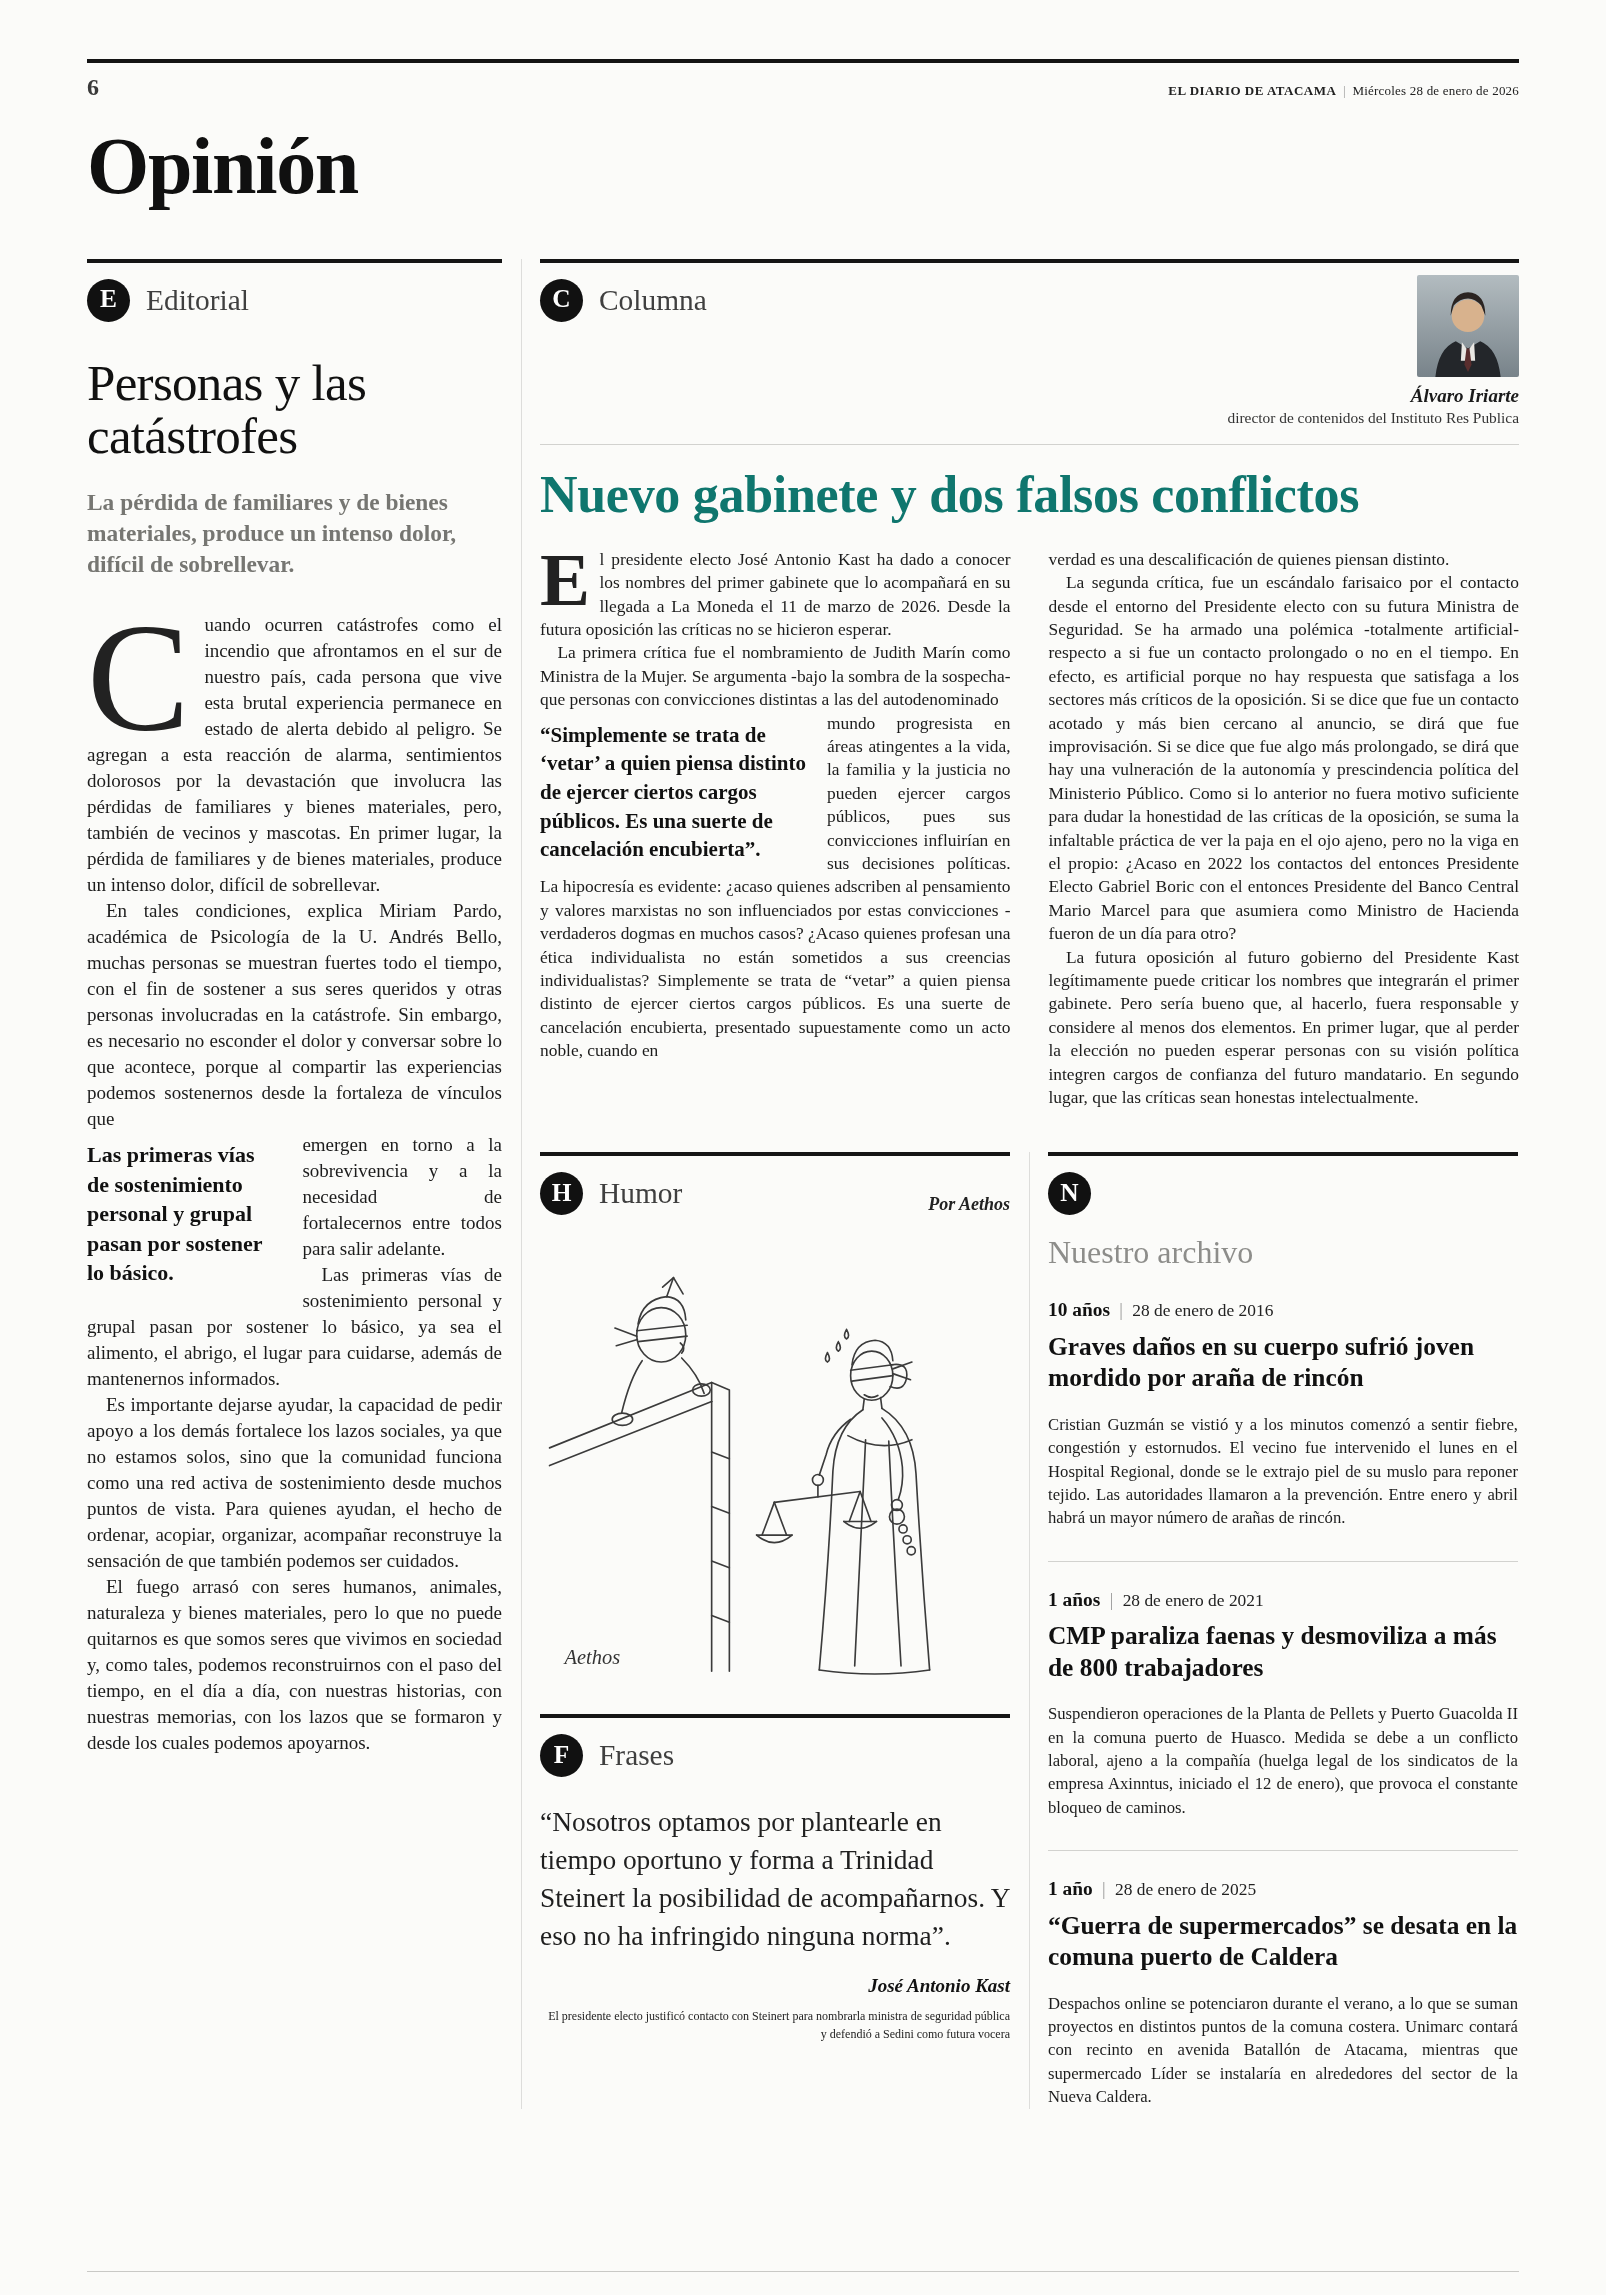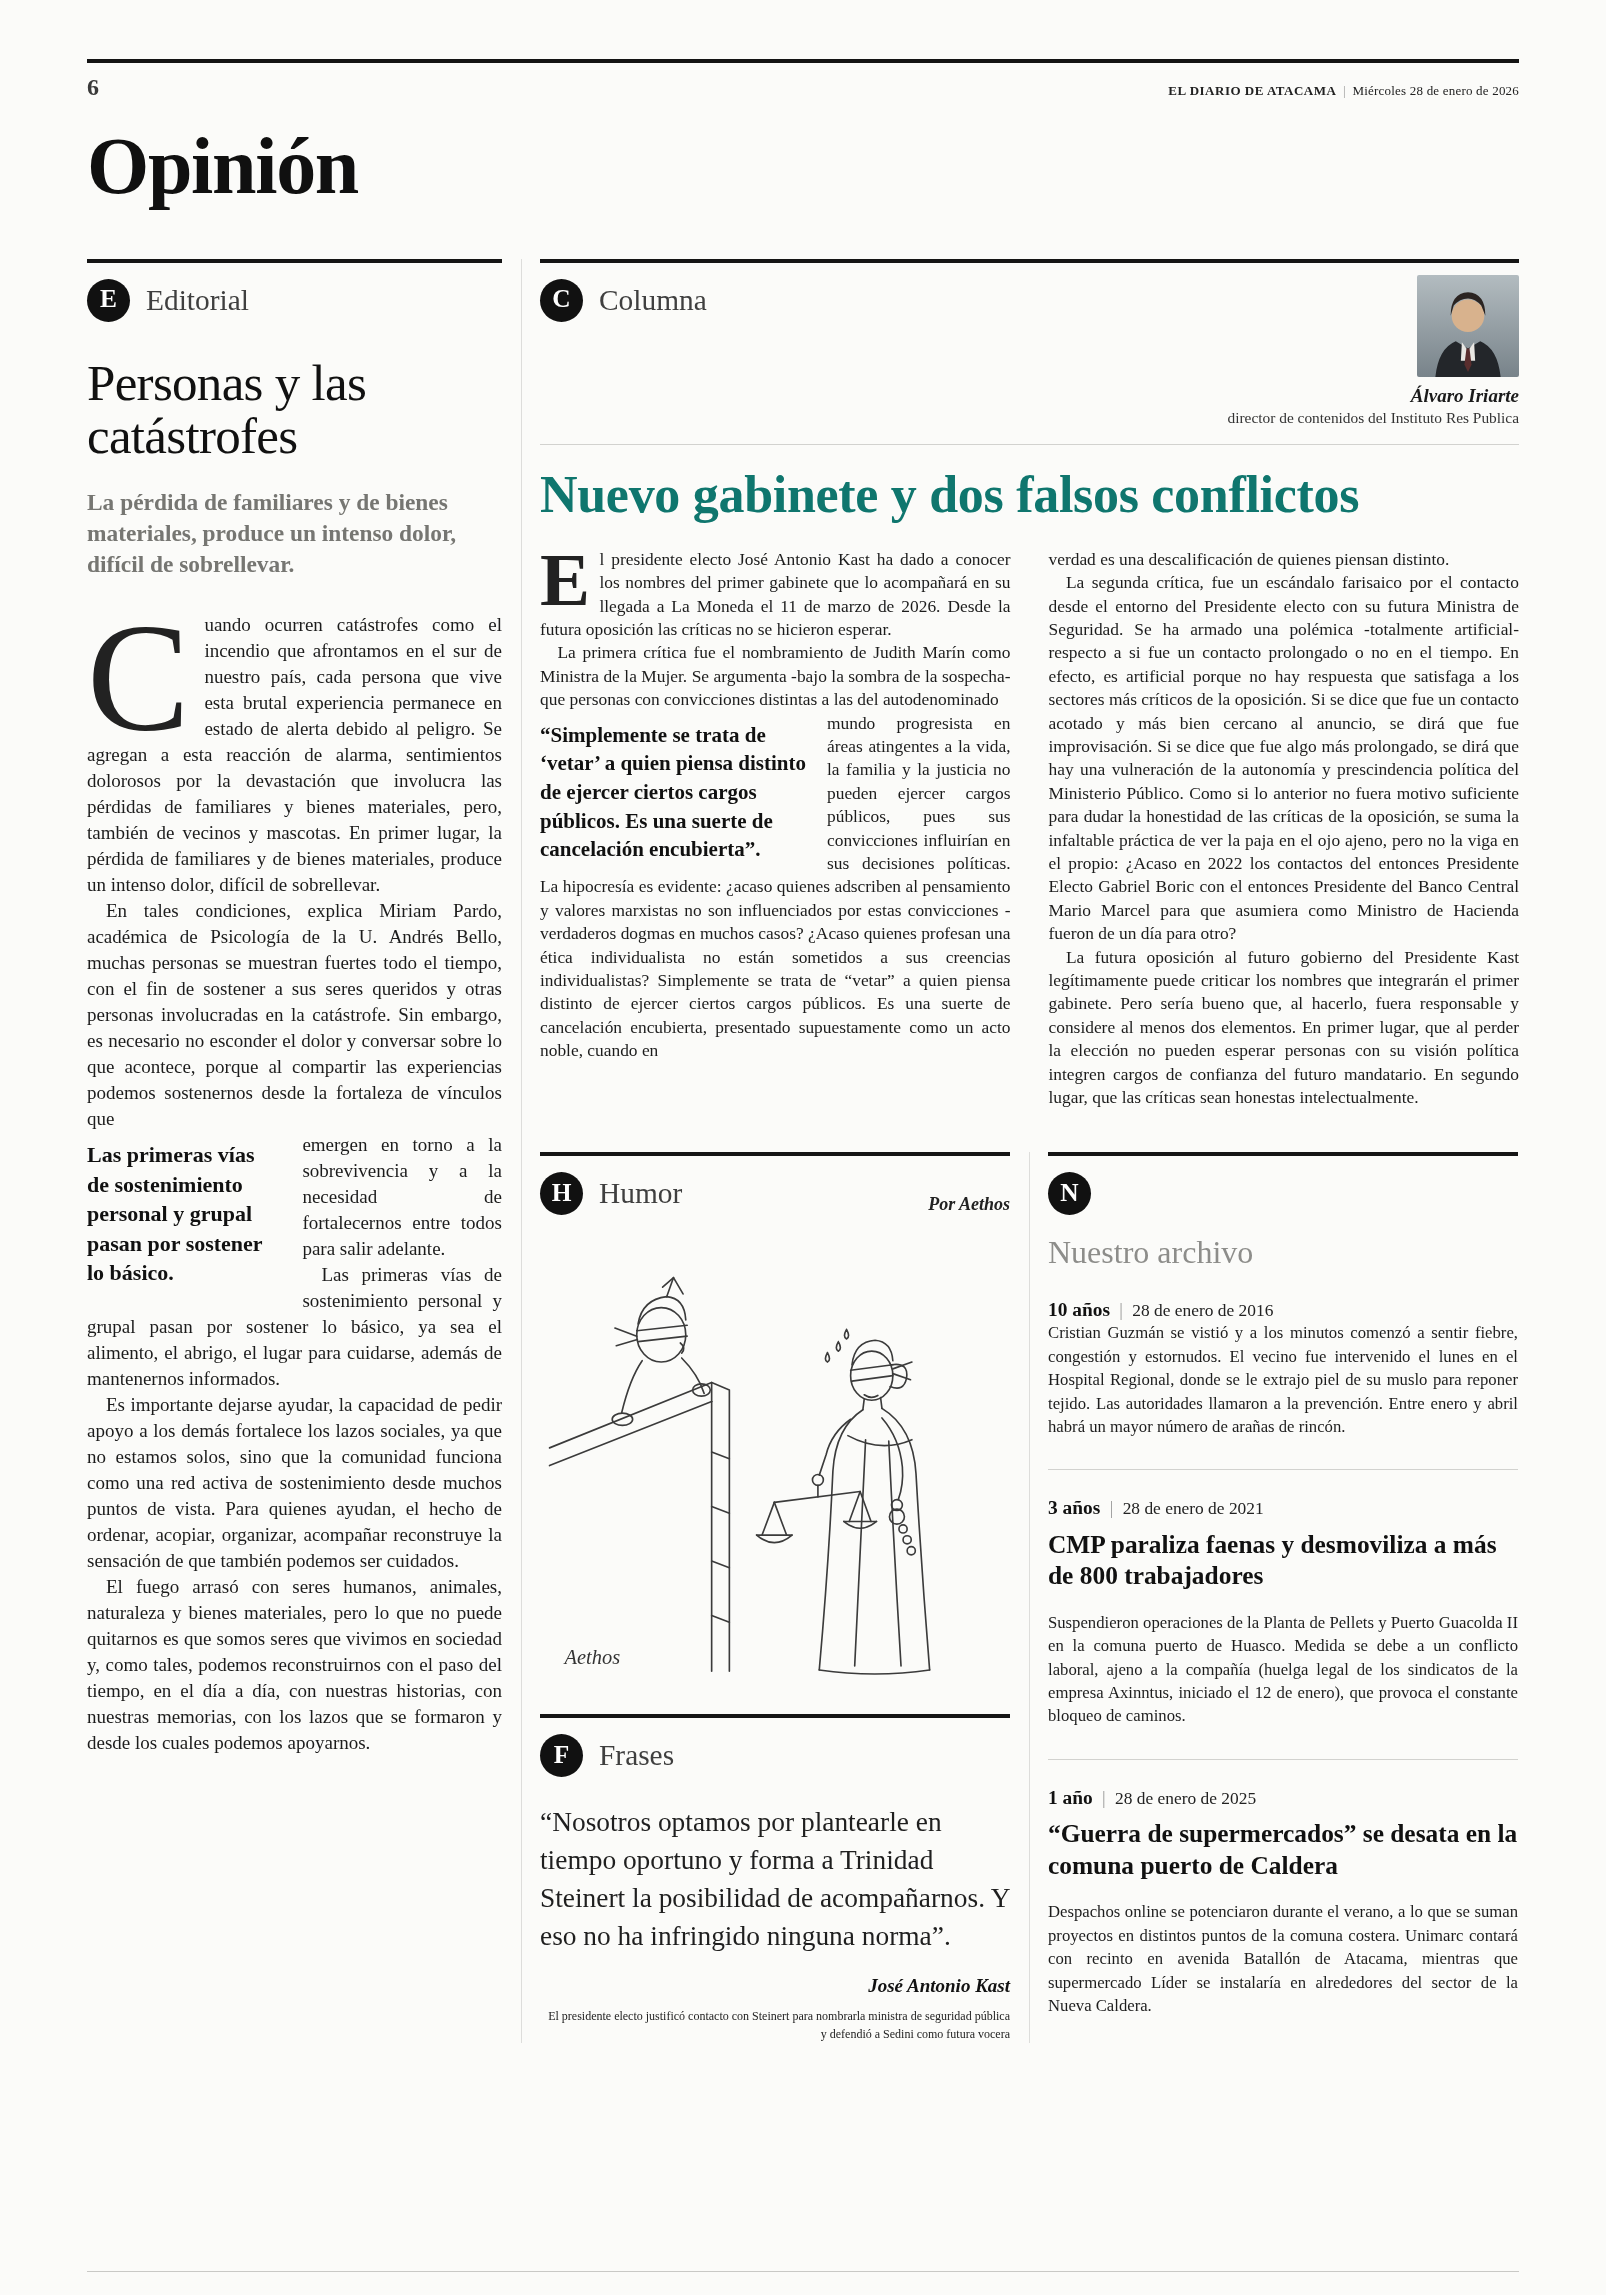--- a/index.html
+++ b/index.html
@@ -299,28 +299,29 @@
                 <span class="badge">N</span>
               </div>
               <h3 class="arch-title">Nuestro archivo</h3>
 
               <article class="a-entry">
                 <div class="a-meta">
                   <span class="a-age">10 años</span>
                   <span class="a-sep">|</span>
                   <span class="a-date">28 de enero de 2016</span>
                 </div>
+                <h4 class="a-head">Graves daños en su cuerpo sufrió joven mordido por araña de rincón</h4>
                 <p class="a-body">Cristian Guzmán se vistió y a los minutos comenzó a sentir fiebre, congestión y estornudos. El vecino fue intervenido el lunes en el Hospital Regional, donde se le extrajo piel de su muslo para reponer tejido. Las autoridades llamaron a la prevención. Entre enero y abril habrá un mayor número de arañas de rincón.</p>
               </article>
 
               <div class="a-div"></div>
 
               <article class="a-entry">
                 <div class="a-meta">
-                  <span class="a-age">3 años</span>
+                  <span class="a-age">1 años</span>
                   <span class="a-sep">|</span>
                   <span class="a-date">28 de enero de 2021</span>
                 </div>
                 <h4 class="a-head">CMP paraliza faenas y desmoviliza a más de 800 trabajadores</h4>
                 <p class="a-body">Suspendieron operaciones de la Planta de Pellets y Puerto Guacolda II en la comuna puerto de Huasco. Medida se debe a un conflicto laboral, ajeno a la compañía (huelga legal de los sindicatos de la empresa Axinntus, iniciado el 12 de enero), que provoca el constante bloqueo de caminos.</p>
               </article>
 
               <div class="a-div"></div>
 
               <article class="a-entry">

